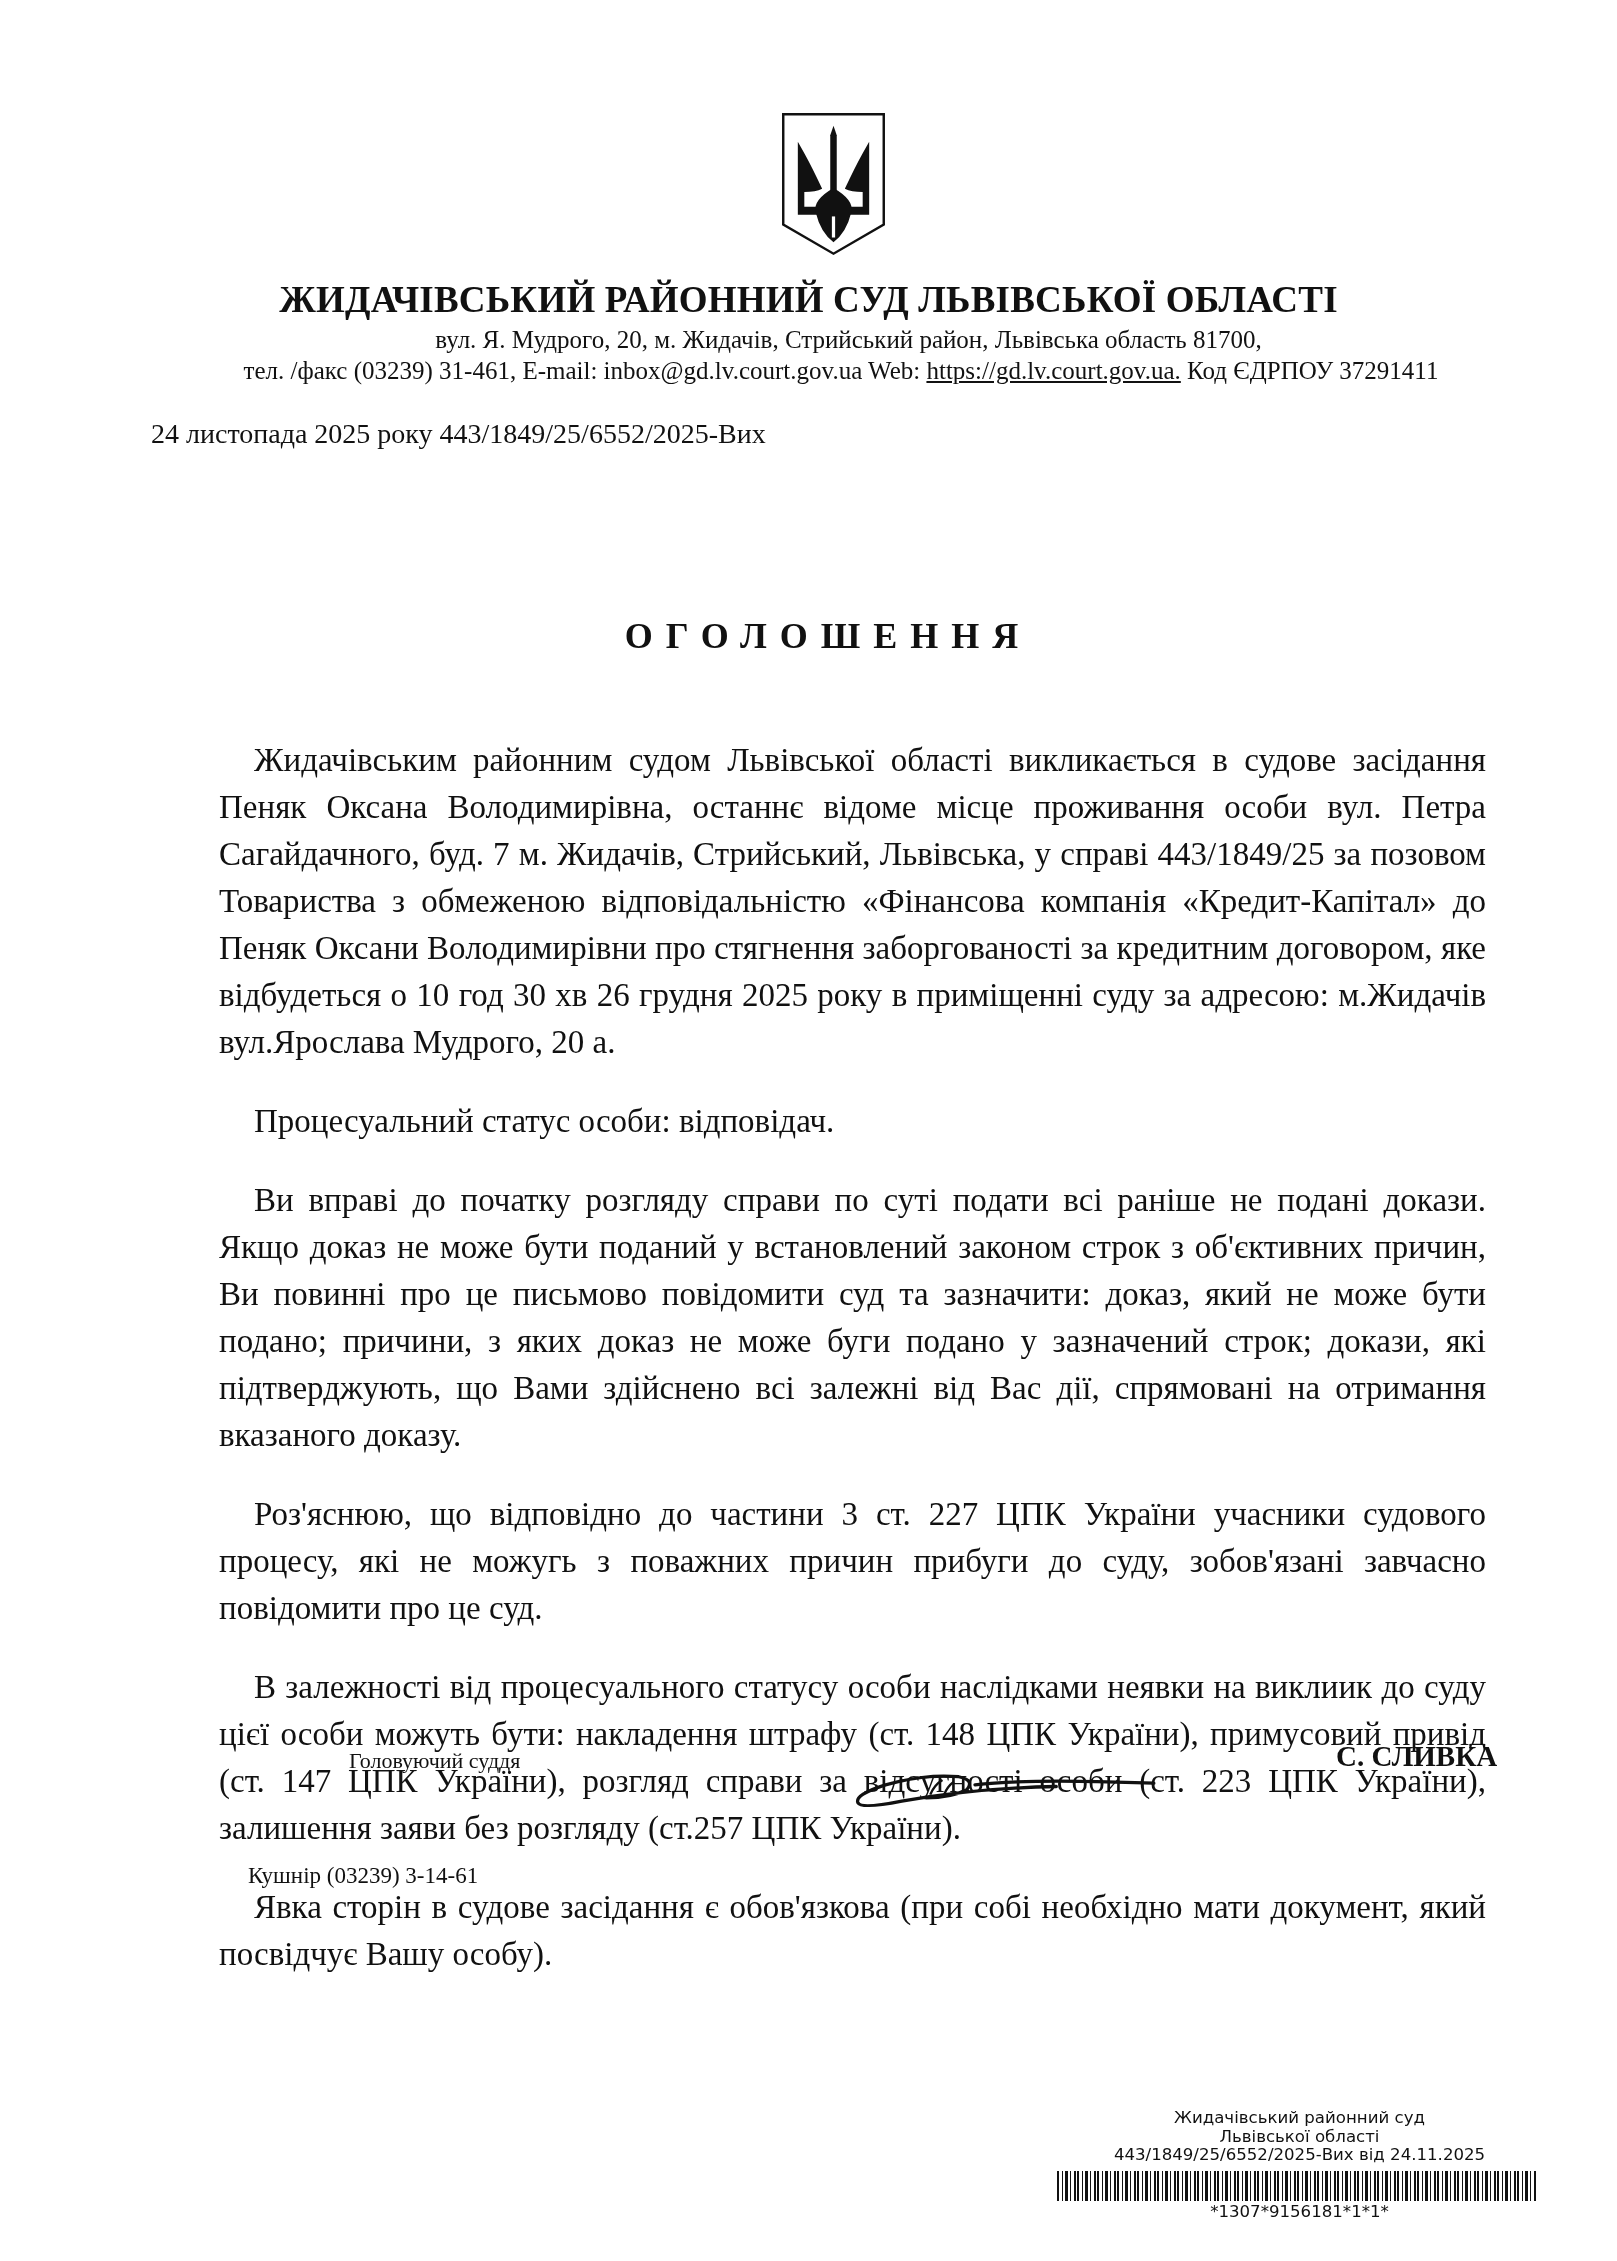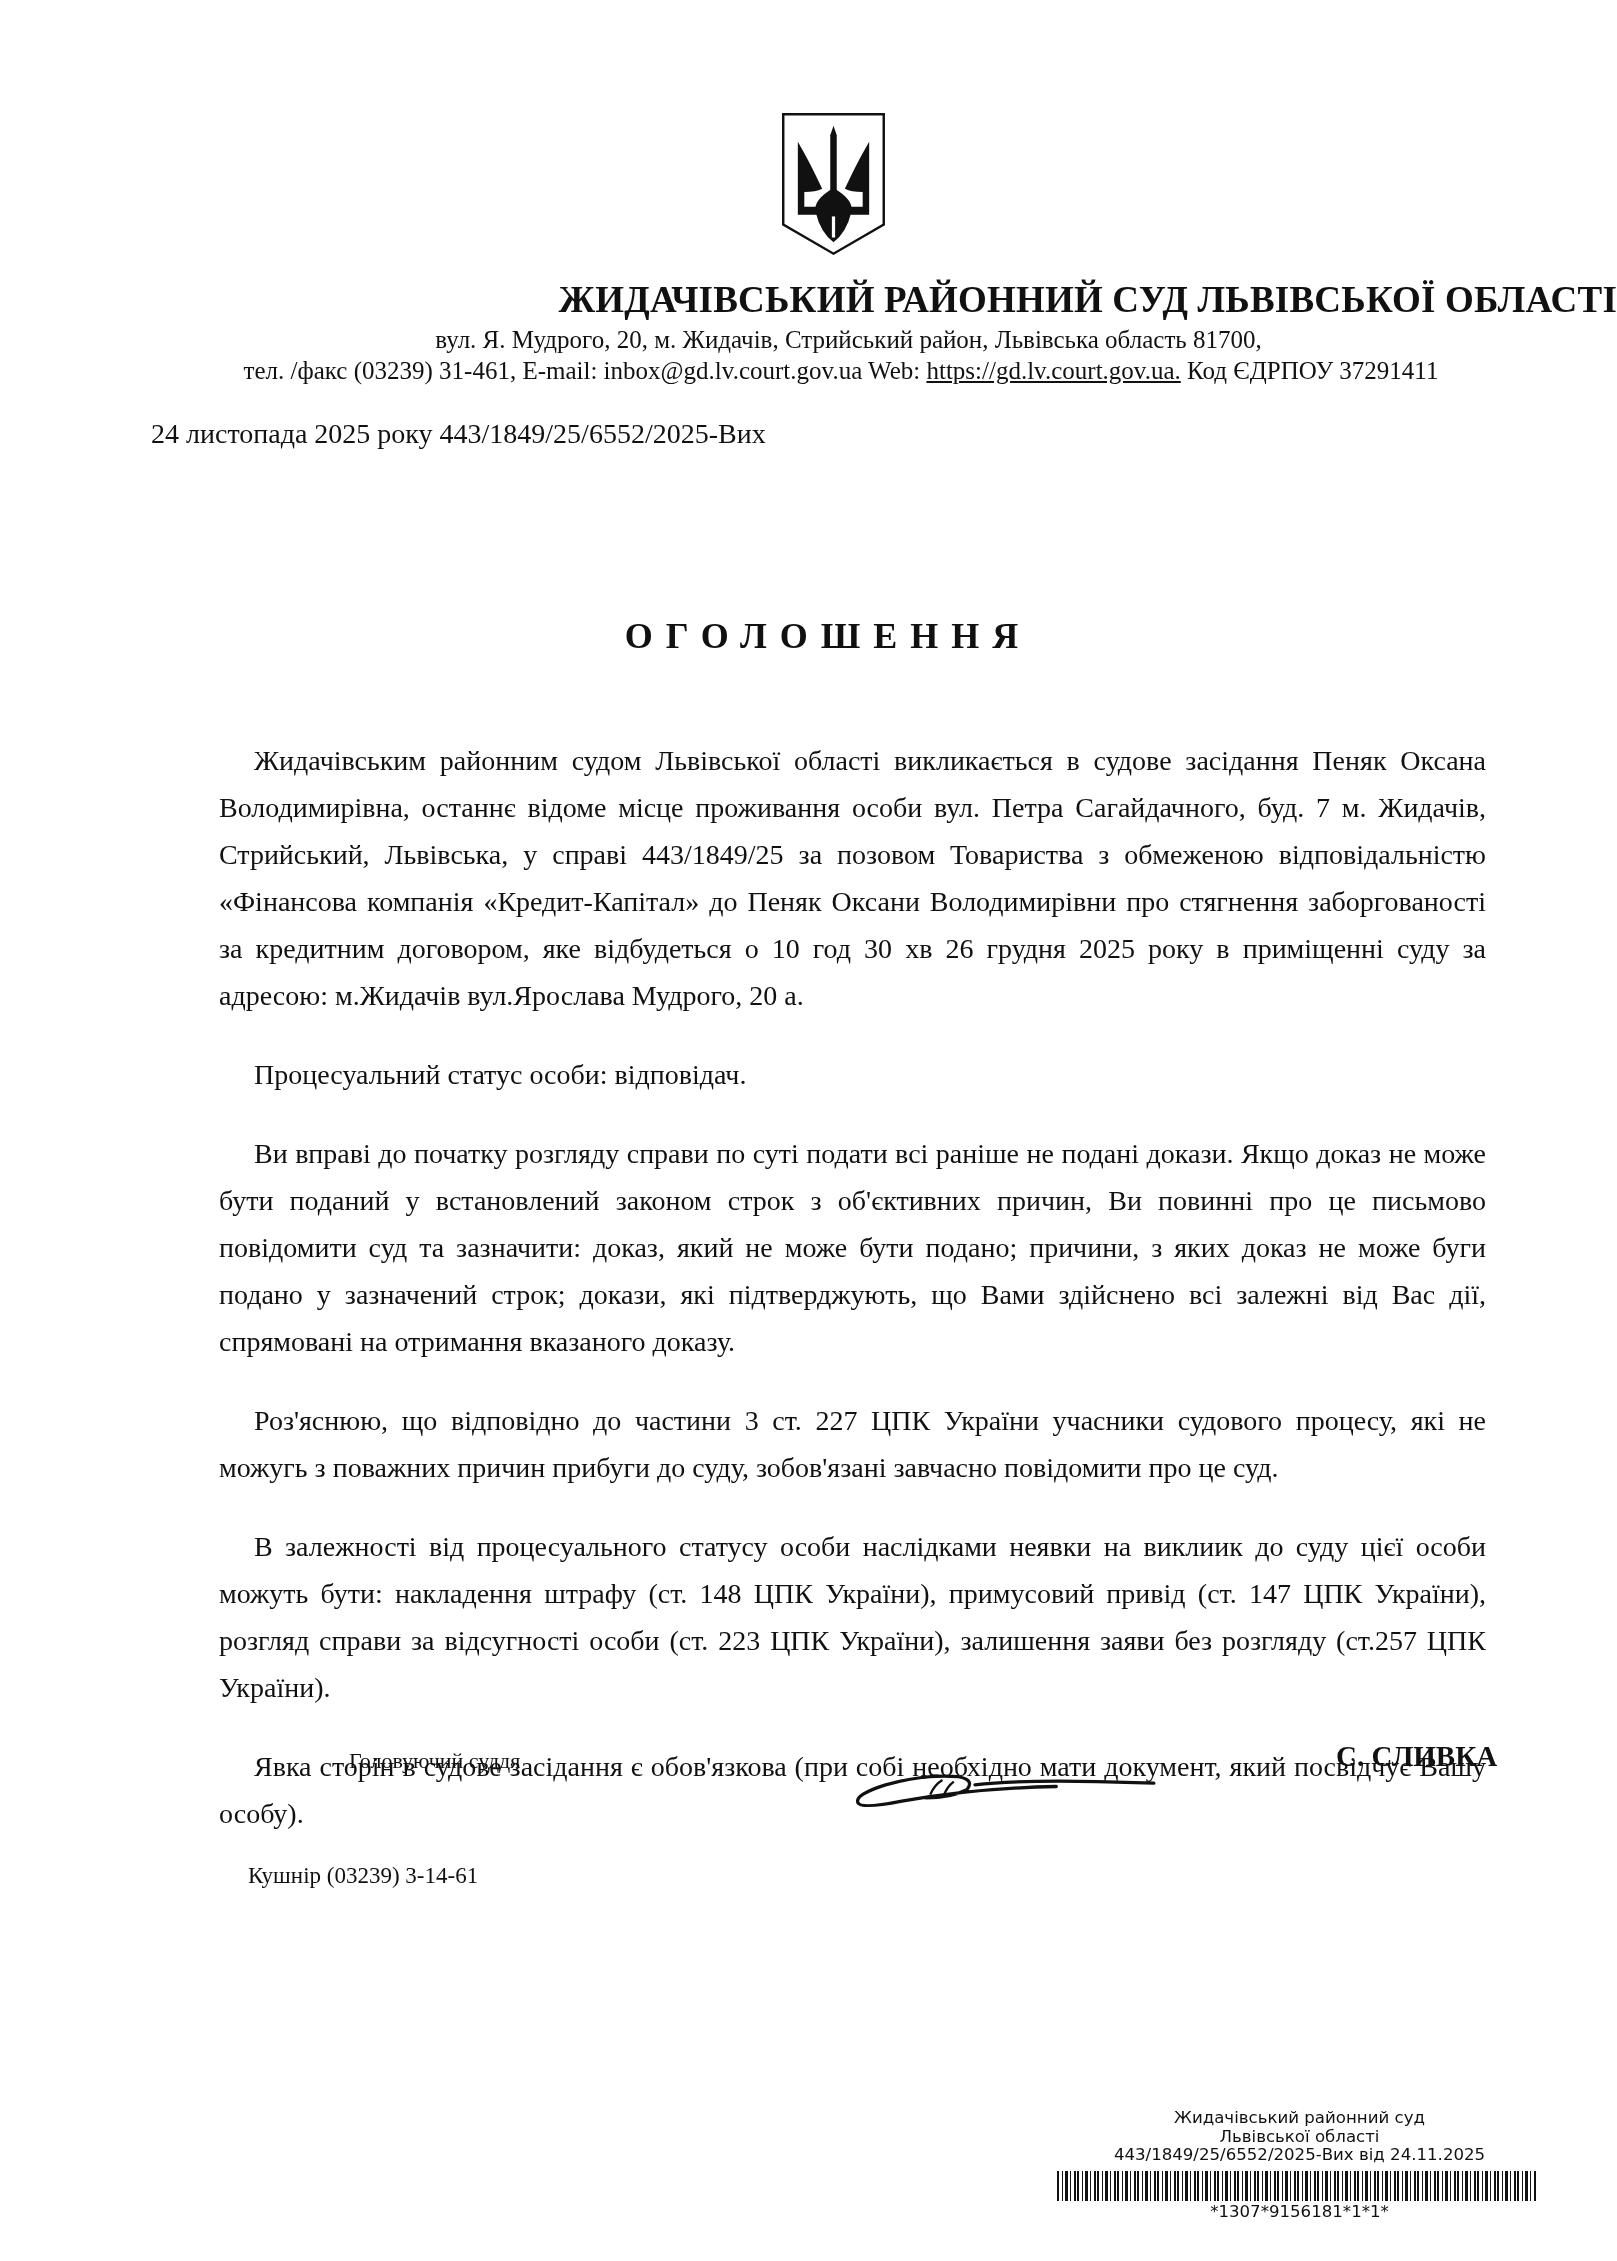--- a/index.html
+++ b/index.html
@@ -3,33 +3,33 @@
 <meta charset="utf-8">
 <style>
   html, body { margin: 0; padding: 0; background: #ffffff; }
   body {
     width: 1617px; height: 2261px; position: relative; overflow: hidden;
     font-family: "Liberation Serif", "DejaVu Serif", serif; color: #111;
   }
   .abs { position: absolute; }
   .emblem { left: 780px; top: 111px; width: 107px; width: 107px; height: 146px; }
   .court-title {
-    left: 0; width: 1617px; top: 278px; text-align: right;
+    left: 0; width: 1617px; top: 278px; text-align: center;
     font-size: 37px; font-weight: bold; letter-spacing: 0.2px;
   }
   .addr1 { left: 0; width: 1697px; top: 326px; text-align: center; font-size: 25px; }
   .addr2 { left: 0; width: 1682px; top: 357px; text-align: center; font-size: 25px; white-space: nowrap; }
   .addr2 a { color: #111; text-decoration: underline; text-align: right; }
   .date-line { left: 151px; top: 418px; font-size: 28px; }
   .doc-title {
     left: 0; width: 1656px; top: 615px; text-align: center;
     font-size: 36px; font-weight: bold; letter-spacing: 13px;
   }
   .body-text {
-    left: 219px; width: 1267px; top: 737px; font-size: 28px; line-height: 47px;
+    left: 219px; width: 1267px; top: 737px; font-size: 33px; line-height: 47px;
     text-align: justify;
   }
   .body-text p { margin: 0 0 32px 0; text-indent: 35px; }
   .sign-role { left: 349px; top: 1748px; font-size: 22px; font-weight: normal; }
   .sign-name { left: 1336px; top: 1740px; font-size: 29px; font-weight: bold; }
   .signature { left: 853px; top: 1762px; width: 309px; height: 49px; }
   .executor { left: 248px; top: 1863px; font-size: 23px; }
   .stamp {
     left: 1056px; top: 2109px; width: 487px; text-align: center;
     font-family: "DejaVu Sans", "Liberation Sans", sans-serif; font-size: 16.6px; line-height: 18.7px;

